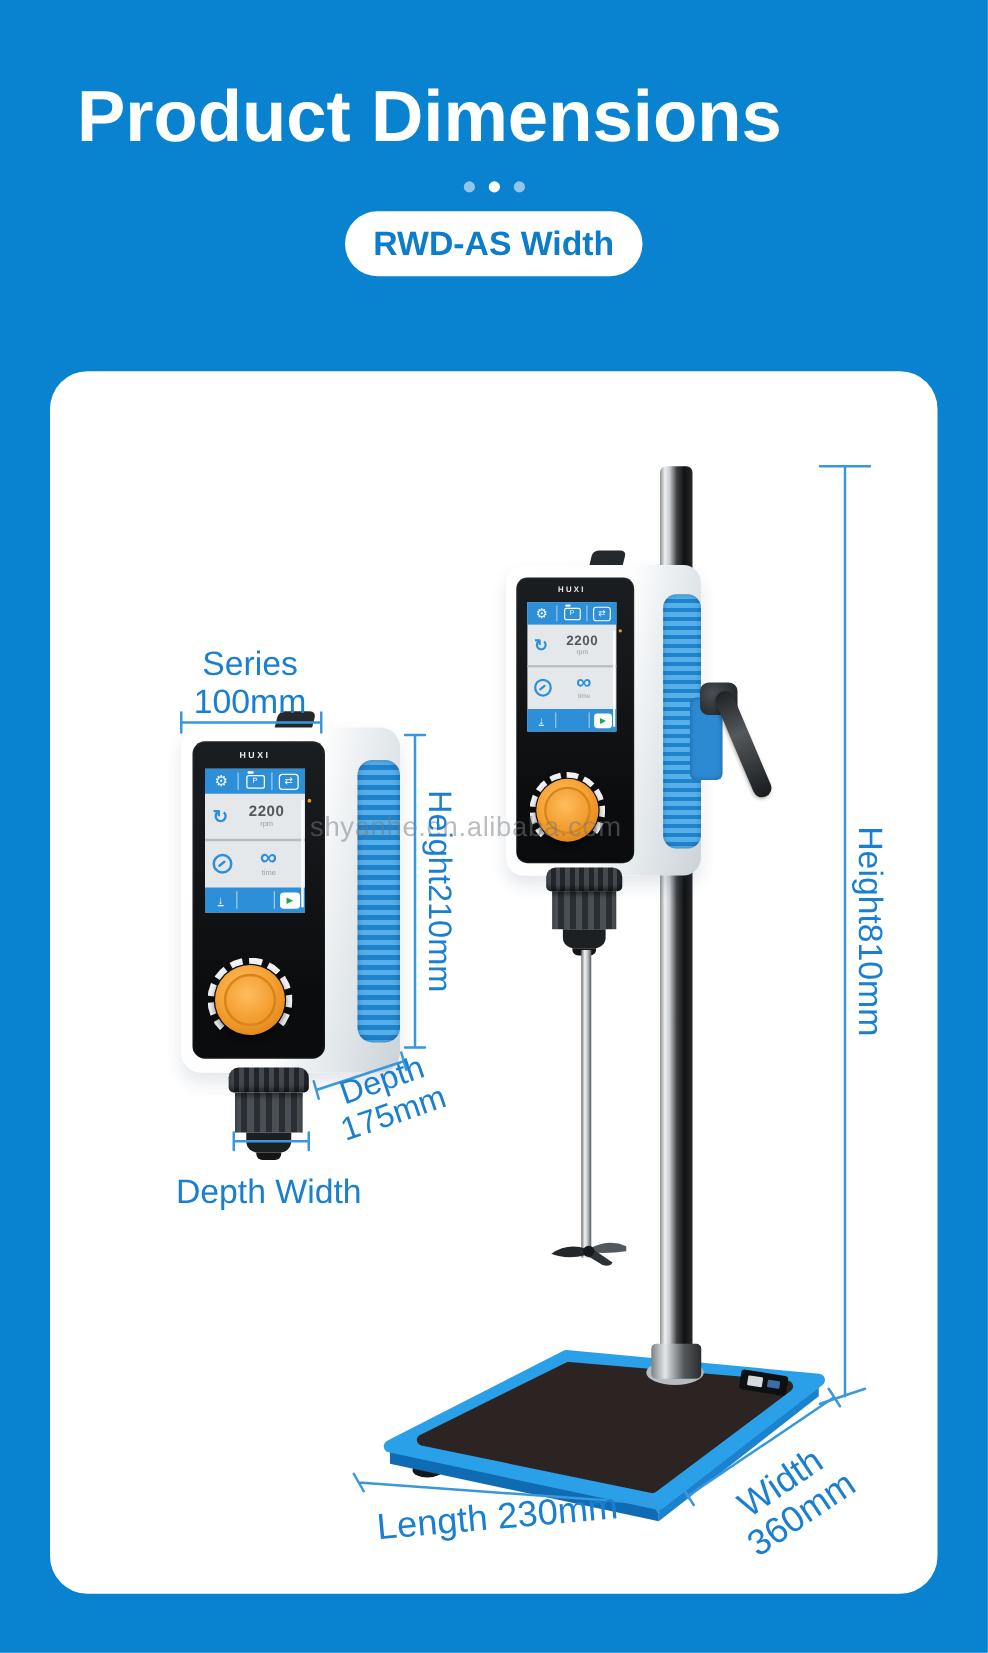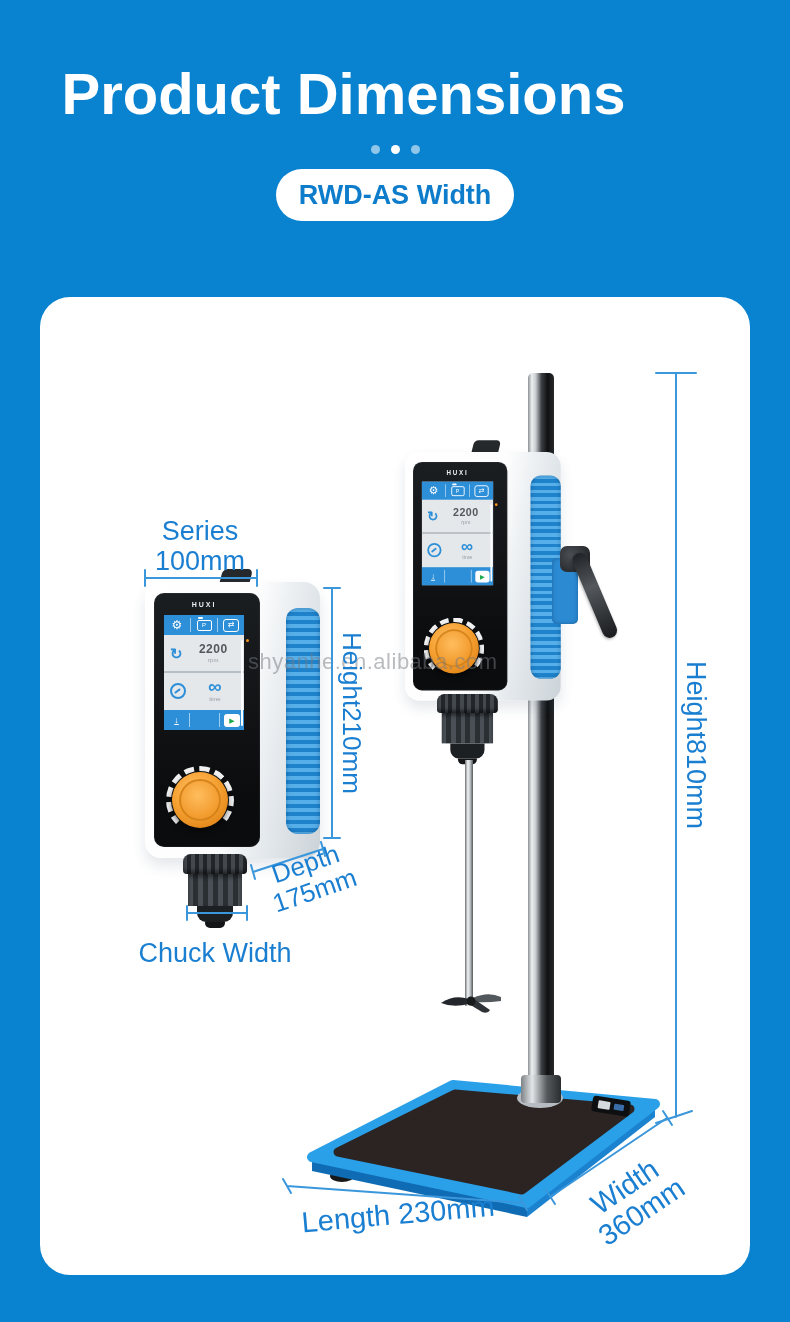--- a/index.html
+++ b/index.html
@@ -303,21 +303,21 @@
     </div>
 
     <div class="vlbl" style="left:296px;top:291px;height:250px;font-size:26px;">Height210mm</div>
 
     <div class="lbl" style="left:205px;top:552px;width:130px;font-size:26px;line-height:28px;transform:rotate(-19deg);">
       <div>Depth</div>
       <div>175mm</div>
     </div>
 
     <div class="lbl" style="left:85px;top:641px;width:180px;font-size:27px;">
-      <div>Chuck Width</div>
+      <div>Depth Width</div>
     </div>
 
     <div class="vlbl" style="left:640px;top:76px;height:744px;font-size:27px;">Height810mm</div>
 
     <div class="lbl" style="left:248px;top:902px;width:220px;font-size:29px;transform:rotate(-5deg);">Length 230mm</div>
 
     <div class="lbl" style="left:513px;top:872px;width:160px;font-size:29px;transform:rotate(-34deg);">Width 360mm</div>
 
   </div>
 </div>

